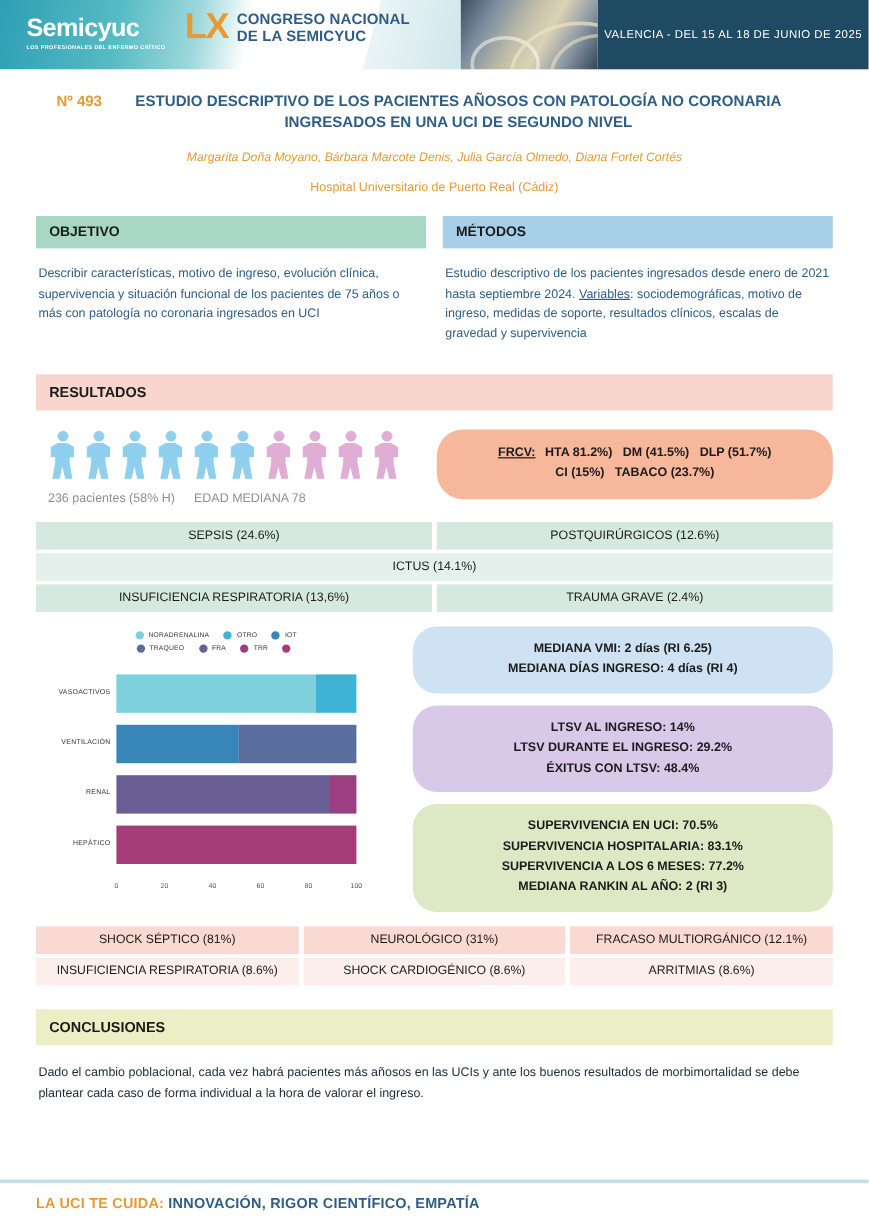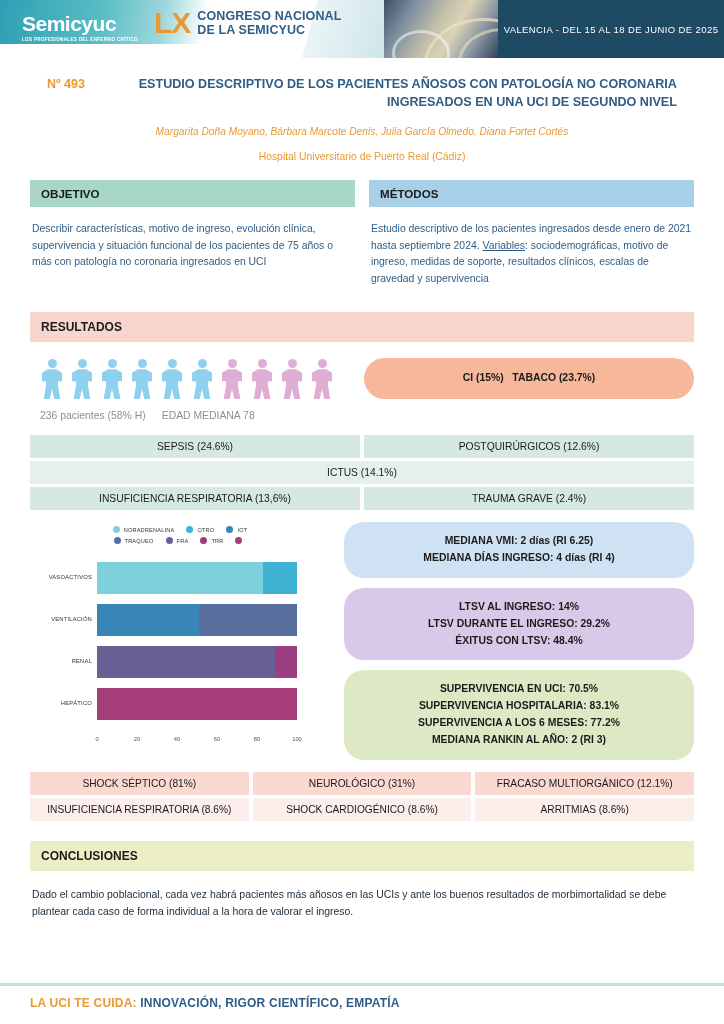--- a/index.html
+++ b/index.html
@@ -8,21 +8,21 @@
     width: 724px; height: 1024px;
     font-family: "Liberation Sans", sans-serif;
     background: #ffffff;
     overflow: hidden;
   }
   .poster { position: relative; width: 724px; height: 1024px; background: #fff; }
 
   
   .banner { position: relative; height: 58px; width: 100%; overflow: hidden; display: flex; }
   .banner-left {
-    width: 262px; height: 44px; position: relative;
+    width: 262px; height: 58px; position: relative;
     background: linear-gradient(100deg,#2e9fb4 0%, #57bcc4 38%, #9fd8dc 62%, #ffffff 78%, #ffffff 100%);
   }
   .logo-wrap {
     position: absolute; left: 22px; top: 13px; width: 170px; text-align: left;
   }
   .logo-main { font-size: 21px; font-weight: bold; color: #ffffff; letter-spacing: -0.5px; line-height: 1; font-family: "Liberation Sans", sans-serif; }
   .logo-sub { font-size: 4.6px; color:#ffffff; letter-spacing: .3px; margin-top: 3px; font-weight: bold; }
   .banner-mid {
     flex: 0 0 auto; width: 122px; height:58px;
     background: linear-gradient(105deg,#ffffff 0%,#ffffff 40%, #eaf4f6 41%, #cfe6ea 100%);
@@ -40,21 +40,21 @@
   .a2 { width: 88px; height: 70px; left: 74px; top: 28px; border-color: rgba(233,225,190,.6); }
   .a3 { width: 58px; height: 46px; left: 8px; top: 30px; border-color: rgba(255,255,255,.5); }
   .banner-right {
     flex: 0 0 226px; height: 58px; background: #1f4a63;
     display:flex; align-items:center; justify-content:center;
   }
   .banner-right span { color:#fff; font-size: 9.5px; letter-spacing:.4px; font-weight: normal; }
 
   
   .title-zone { padding: 18px 36px 4px 36px; text-align:center; }
-  .title-row { display: flex; align-items: flex-start; justify-content:center; gap: 2px; text-align: right; }
+  .title-row { display: flex; align-items: flex-start; justify-content:center; gap: 2px; }
   .num { color:#e79a33; font-size: 12.5px; font-weight: bold; white-space: nowrap; padding-top:1px; }
   .title-text { color:#2f5d86; font-size: 12.6px; font-weight: bold; line-height: 1.42; max-width: 590px; }
   .authors { color:#e79a33; font-size: 10.2px; font-style: italic; margin-top: 14px; }
   .hospital { color:#e79a33; font-size: 10.4px; margin-top: 14px; }
 
   
   .cols2 { display:flex; gap: 14px; padding: 0 30px; margin-top: 14px; }
   .col { flex:1; }
   .sec-head { padding: 7px 11px; font-size: 11.6px; font-weight: bold; color:#1b1b1b; }
   .sec-head.green { background:#a8d8c5; }
@@ -235,20 +235,23 @@
             <div class="head"></div>
             <div class="body"></div>
           </div>
         </div>
       <div class="people-caption">
         <span>236 pacientes (58% H)</span>
         <span>EDAD MEDIANA 78</span>
       </div>
     </div>
     <div class="frcv">
+      <div>
+        <u>FRCV:</u><span class="sp"></span><span id="frcv1">HTA 81.2%)&nbsp;&nbsp;&nbsp;DM (41.5%)&nbsp;&nbsp;&nbsp;DLP (51.7%)</span>
+      </div>
       <div><span id="frcv2">CI (15%)&nbsp;&nbsp;&nbsp;TABACO (23.7%)</span></div>
     </div>
   </div>
 
   <div class="diag" id="diag-grid">
       <div class="diag-row">
         <div class="diag-cell">SEPSIS (24.6%)</div>
         <div class="diag-cell">POSTQUIRÚRGICOS (12.6%)</div>
       </div>
       <div class="diag-row">

